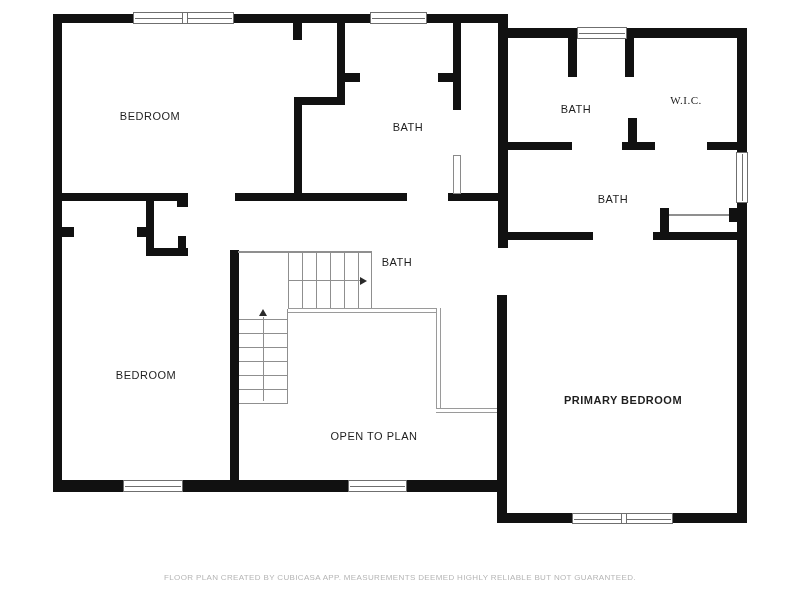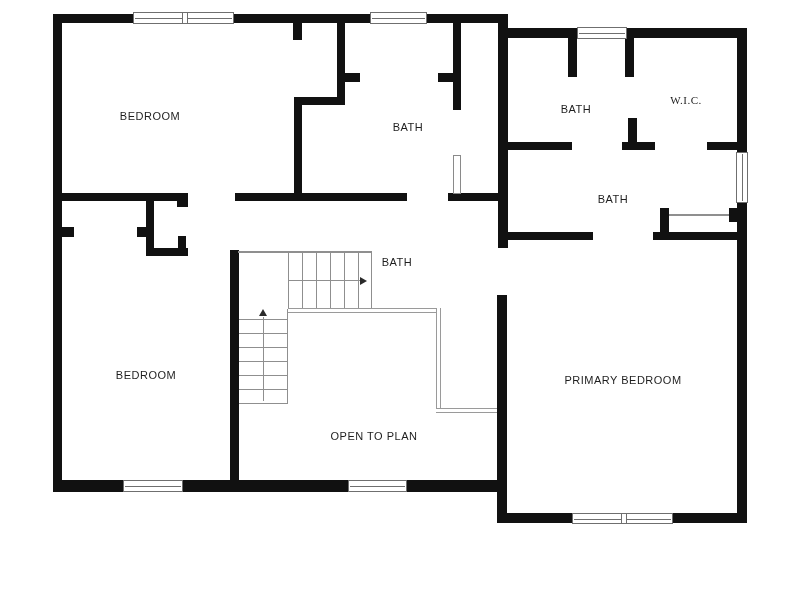--- a/index.html
+++ b/index.html
@@ -133,16 +133,17 @@
   <div class="openband h" style="left:436px;top:408px;width:61px;"></div>
 
   <div class="lbl" style="left:150px;top:116px;">BEDROOM</div>
   <div class="lbl" style="left:408px;top:127px;">BATH</div>
   <div class="lbl" style="left:576px;top:109px;">BATH</div>
   <div class="lbl" style="left:686px;top:100px;font-family:Liberation Serif, serif;">W.I.C.</div>
   <div class="lbl" style="left:613px;top:199px;">BATH</div>
   <div class="lbl" style="left:397px;top:262px;">BATH</div>
   <div class="lbl" style="left:146px;top:375px;">BEDROOM</div>
   <div class="lbl" style="left:374px;top:436px;">OPEN TO PLAN</div>
-  <div class="lbl" style="left:623px;top:380px;">PRIMARY BEDROOM</div>
+  <div class="lbl" style="left:623px;top:400px;font-weight:bold;">PRIMARY BEDROOM</div>
 
+  <div class="footer">FLOOR PLAN CREATED BY CUBICASA APP. MEASUREMENTS DEEMED HIGHLY RELIABLE BUT NOT GUARANTEED.</div>
 
 </div>
 
 </body></html>

